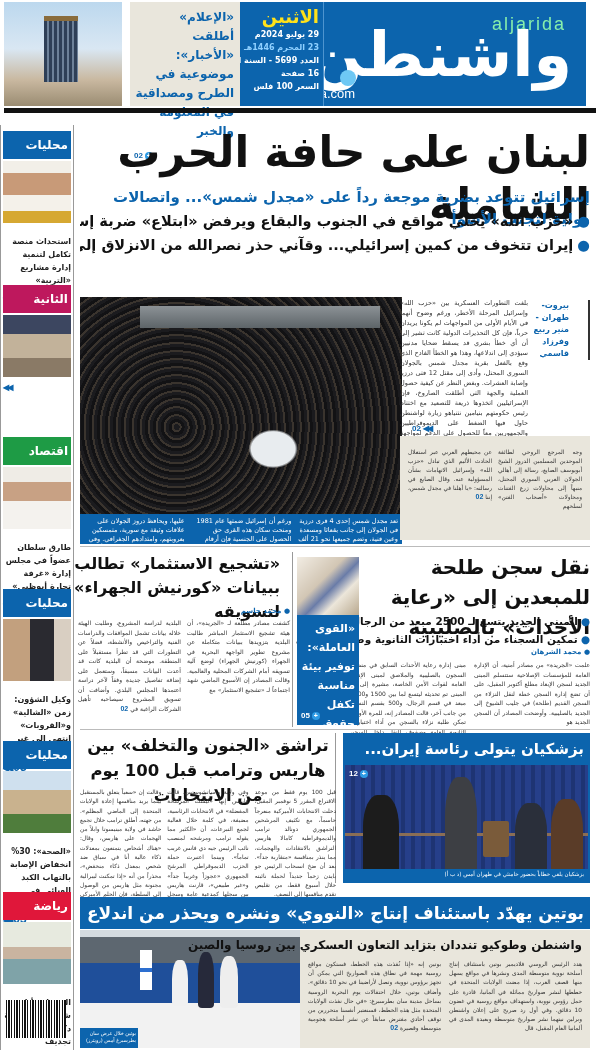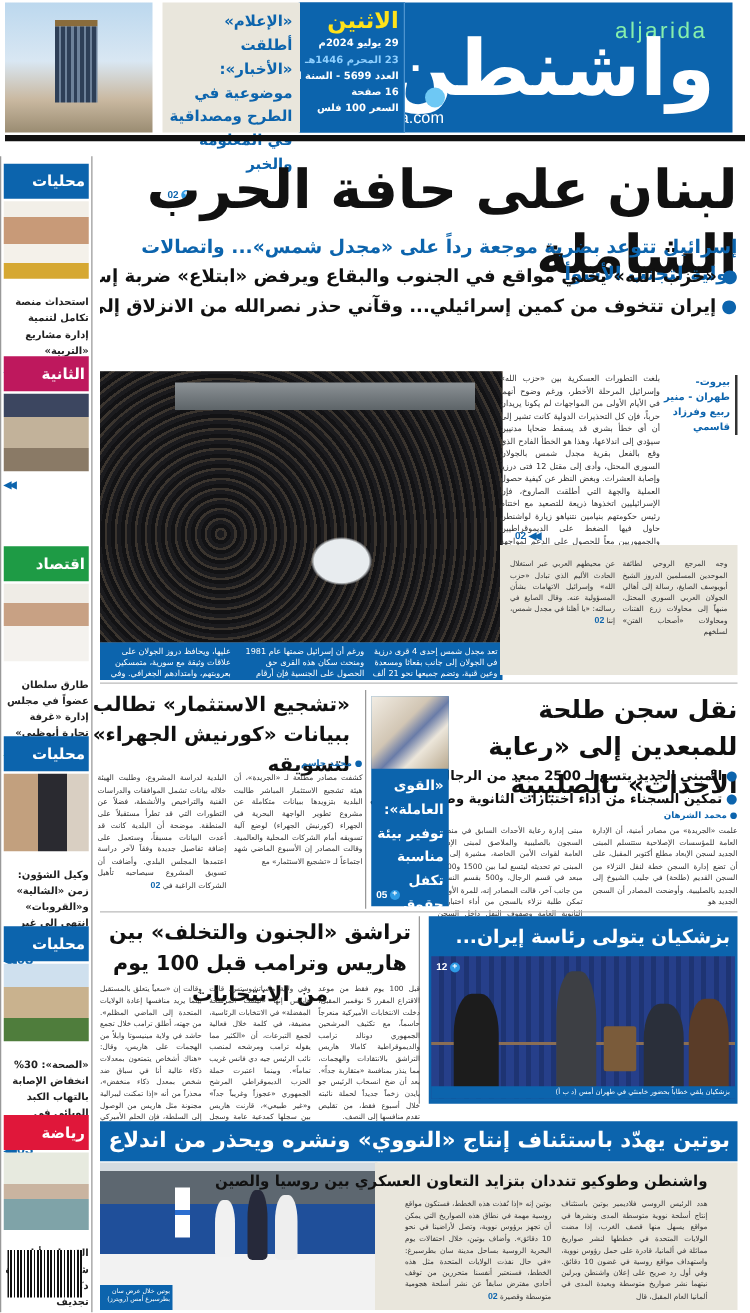--- a/index.html
+++ b/index.html
@@ -41,21 +41,21 @@
   .bullet .dot{color:#0c64ad;margin-left:4px}
   
   #crowd{left:80px;top:297px;width:322px;height:217px;background:
     radial-gradient(ellipse at 60% 70%,#e8ecef 0 8%,transparent 9%),
     repeating-radial-gradient(circle at 30% 60%,#1b1b1e 0 3px,#3a342e 3px 5px,#121214 5px 8px),
     linear-gradient(180deg,#c9c3b5 0%,#4a4540 25%,#19191b 100%)}
   #crowd-roof{left:140px;top:306px;width:240px;height:22px;background:linear-gradient(180deg,#8c9296,#5d6468)}
   #crowd-caption{left:80px;top:514px;width:322px;height:30px;background:#0c64ad;color:#fff;font:6.5px/9px "DejaVu Sans",sans-serif;padding:3px 4px;display:flex;gap:6px;text-align:right}
   #crowd-caption div{flex:1}
   
-  #byline{right:10px;top:300px;width:60px;font:bold 8px/12px "DejaVu Sans",sans-serif;color:#0c64ad;text-align:right;border-right:2px solid #333;padding-right:4px}
+  #byline{right:10px;top:300px;width:60px;font:bold 8px/12px "DejaVu Sans",sans-serif;color:#0c64ad;text-align:right;border-right:2px solid #333;padding-right:19px}
   #main-body{right:72px;top:298px;width:128px;font:6.5px/10px "DejaVu Sans",sans-serif;color:#333;text-align:justify}
   #main-body-ref{left:412px;top:424px}
   
   #druze{right:10px;top:436px;width:190px;height:104px;background:#e9e6dc;padding:6px 8px}
   #druze-title{font:bold 16px/24px "DejaVu Sans",sans-serif;text-align:right;color:#111}
   #druze-body{display:flex;gap:6px;margin-top:6px;font:5.8px/9px "DejaVu Sans",sans-serif;color:#333;text-align:justify}
   #druze-body div{flex:1}
   
   .vrule{width:1px;background:#999}
   .hrule{height:1px;background:#bbb}
@@ -86,21 +86,21 @@
   #iran-ref{left:6px;top:36px;color:#fff}
   .figure{position:absolute;border-radius:40% 40% 4px 4px}
   
   #harris-title{right:264px;top:733px;width:256px;font:bold 16.5px/25px "DejaVu Sans",sans-serif;text-align:center}
   #harris-body{right:264px;top:788px;width:256px;display:flex;gap:6px;font:5.8px/9.3px "DejaVu Sans",sans-serif;color:#333;text-align:justify}
   #harris-body div{flex:1}
   
   #putin-banner{right:10px;top:897px;width:510px;height:32px;background:#0c64ad;color:#fff;font:bold 17px/32px "DejaVu Sans",sans-serif;text-align:right;padding-right:6px;white-space:nowrap;overflow:hidden}
   #putin-photo{left:80px;top:930px;width:222px;height:118px;background:linear-gradient(180deg,#d4dbe0 0 6%,#5d6770 6% 28%,#1f4f9a 28% 62%,#f2f2f2 62% 100%)}
   #putin-caption{left:80px;top:1028px;width:58px;height:20px;background:#0c64ad;color:#fff;font:5px/7px "DejaVu Sans",sans-serif;padding:2px;text-align:right}
-  #putin-box{right:10px;top:930px;width:290px;height:118px;background:#e9e6dc;padding:6px 24px}
+  #putin-box{right:10px;top:930px;width:290px;height:118px;background:#e9e6dc;padding:6px 8px}
   #putin-sub{font:bold 12px/18px "DejaVu Sans",sans-serif;text-align:right;white-space:nowrap}
   #putin-body{display:flex;gap:8px;margin-top:6px;font:5.8px/9.2px "DejaVu Sans",sans-serif;color:#333;text-align:justify}
   #putin-body div{flex:1}
   .ref-inline{color:#0c64ad;font:bold 7px "Liberation Sans",sans-serif}
 </style>
 </head>
 <body>
 
 <div id="masthead" class="abs">
   <div id="logo-box" class="abs">

